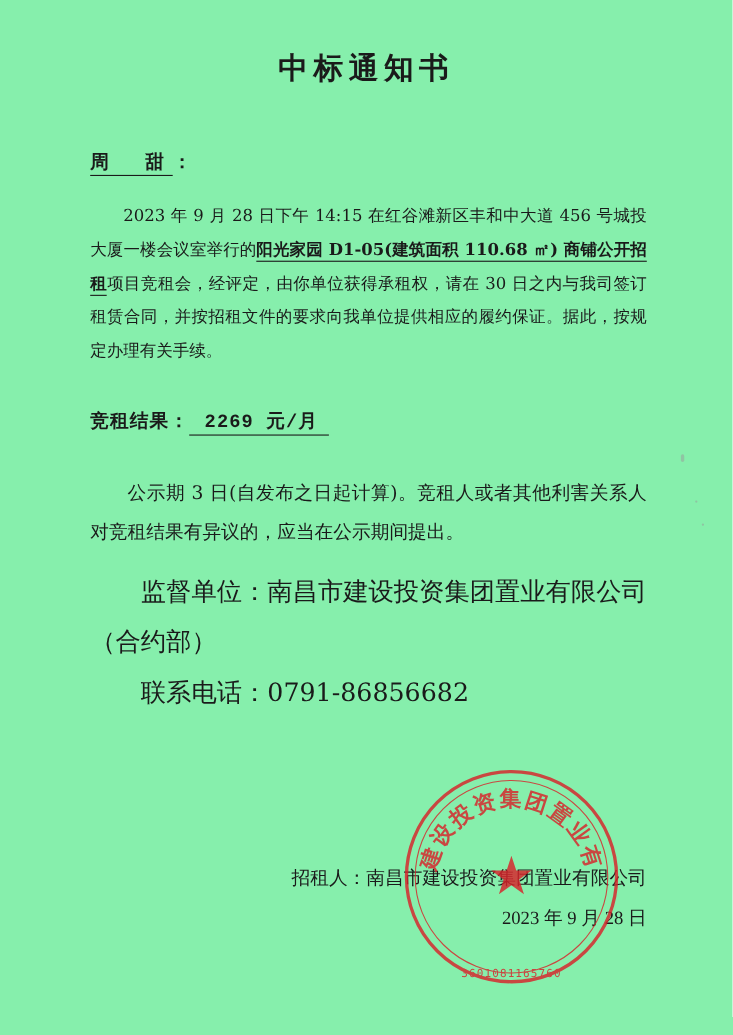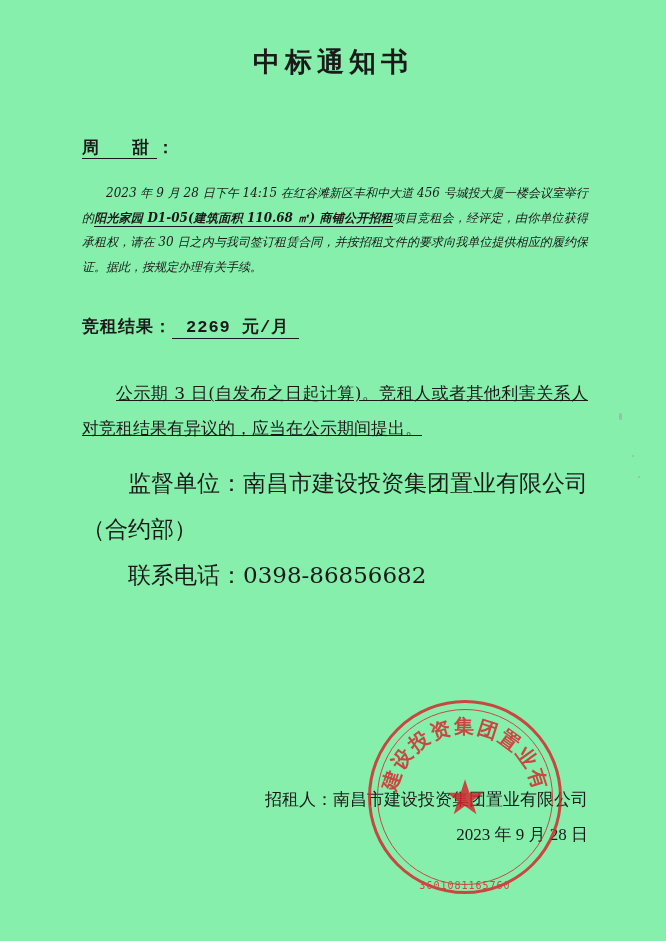--- a/index.html
+++ b/index.html
@@ -33,25 +33,24 @@
     font-weight: 700;
     letter-spacing: 2px;
   }
   .recipient .name {
     border-bottom: 1.5px solid #1a1a1a;
     padding-bottom: 1px;
     letter-spacing: 8px;
   }
   .body-block {
     margin: 22px 78px 0 82px;
-    font-size: 12px;
+    font-size: 15px;
     line-height: 2.05;
     text-align: justify;
     text-justify: inter-ideograph;
-    font-style: italic;
   }
   .body-block p {
     margin: 0;
     text-indent: 2em;
   }
   .u-bold {
     font-weight: 700;
     border-bottom: 1.5px solid #1a1a1a;
     padding-bottom: 1px;
   }
@@ -70,21 +69,20 @@
   .notice-block {
     margin: 38px 78px 0 82px;
     font-size: 17px;
     line-height: 2.05;
     text-align: justify;
     text-justify: inter-ideograph;
   }
   .notice-block p {
     margin: 0;
     text-indent: 2em;
-    text-decoration: underline;
   }
   .contact-block {
     margin: 14px 78px 0 82px;
     font-size: 23px;
     line-height: 2.0;
   }
   .contact-block p {
     margin: 0;
     text-indent: 2em;
   }
@@ -178,21 +176,21 @@
   <div class="result-row">
     <span>竞租结果：</span><span class="value">2269 元/月</span>
   </div>
 
   <div class="notice-block">
     <p>公示期 3 日(自发布之日起计算)。竞租人或者其他利害关系人对竞租结果有异议的，应当在公示期间提出。</p>
   </div>
 
   <div class="contact-block">
     <p>监督单位：南昌市建设投资集团置业有限公司（合约部）</p>
-    <p>联系电话：0398-86856682</p>
+    <p>联系电话：0791-86856682</p>
   </div>
 
   <div class="sign-block">
     <div class="line1">招租人：南昌市建设投资集团置业有限公司</div>
     <div class="line2">2023 年 9 月 28 日</div>
   </div>
 
   <div class="seal">
     <div class="inner-ring"></div>
     <svg class="seal-arc" viewBox="0 0 188 188">

